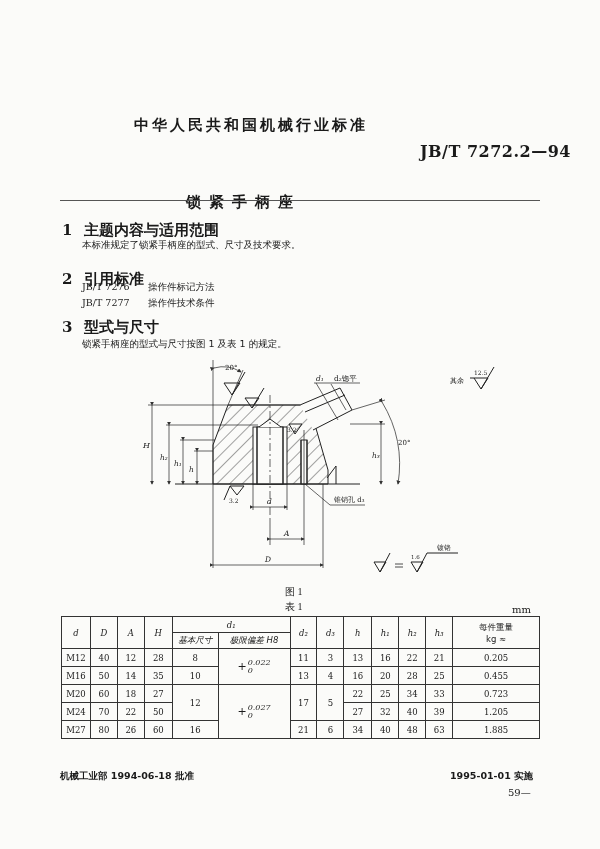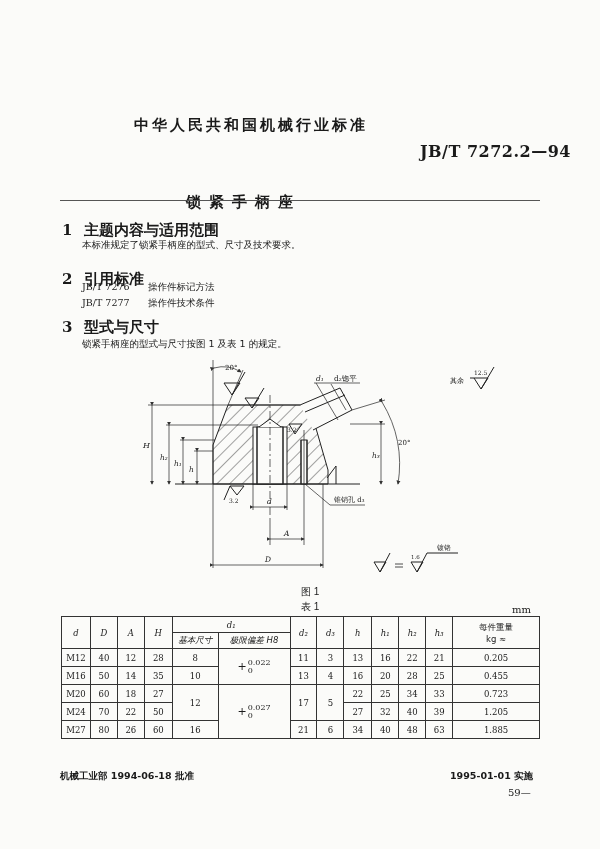--- a/index.html
+++ b/index.html
@@ -12,33 +12,33 @@
     font-family: "DejaVu Sans", sans-serif; }
   .std-no { left: 420px; top: 142px; font-size: 16px; font-weight: bold; letter-spacing: 0.5px; }
   .doc-title { left: 186px; top: 158px; font-size: 15px; font-weight: bold; letter-spacing: 8px;
     font-family: "DejaVu Sans", sans-serif; margin-top: 35px; }
   .top-rule { left: 60px; top: 200px; width: 480px; height: 1px; background: #555; }
   .sec { font-size: 15px; font-family: "DejaVu Sans", sans-serif; }
   .sec-num { display: inline-block; width: 22px; font-family: "DejaVu Serif", serif; font-weight: bold; }
   .sec-head { font-weight: bold; }
   .body-text { font-size: 9.5px; font-family: "DejaVu Sans", sans-serif; }
   .ref-code { display: inline-block; width: 66px; font-family: "DejaVu Serif", serif; font-size: 9.5px; }
-  .fig-label, .tbl-label { font-size: 10px; font-family: Liberation Sans, sans-serif; margin-left: 16px; }
+  .fig-label, .tbl-label { font-size: 10px; font-family: Liberation Serif, serif; }
   .unit { font-size: 10px; }
   table.spec { position: absolute; left: 61px; top: 616px; width: 479px; border-collapse: collapse;
     font-size: 8.5px; text-align: center; }
   table.spec td { border: 1px solid #333; padding: 0; height: 17px; }
   table.spec tr.h1 td { height: 15px; }
   table.spec tr.h2 td { height: 15px; font-style: italic; }
   table.spec { border-top: 1.6px solid #222; border-bottom: 1.6px solid #222; }
   .it { font-style: italic; }
   .cn { font-family: "DejaVu Sans", sans-serif; text-align: center; }
   .tol { display: inline-flex; align-items: center; gap: 1px; }
   .tol .sym { font-size: 11px; }
-  .tol .stack { display: inline-flex; flex-direction: column; line-height: 8px; font-size: 8px; text-align: left; }
+  .tol .stack { display: inline-flex; flex-direction: column; line-height: 8px; font-size: 8px; text-align: left; font-style: italic; }
   .foot-left { left: 60px; top: 770px; font-size: 9.5px; font-family: "DejaVu Sans", sans-serif; font-weight: bold; }
   .foot-right { left: 450px; top: 770px; font-size: 9.5px; font-family: "DejaVu Sans", sans-serif; font-weight: bold; }
   .page-no { left: 508px; top: 787px; font-size: 10px; }
   svg text { font-family: "DejaVu Serif", serif; }
 </style>
 </head>
 <body>
 
 <div class="abs header-title">中华人民共和国机械行业标准</div>
 <div class="abs std-no">JB/T 7272.2—94</div>

